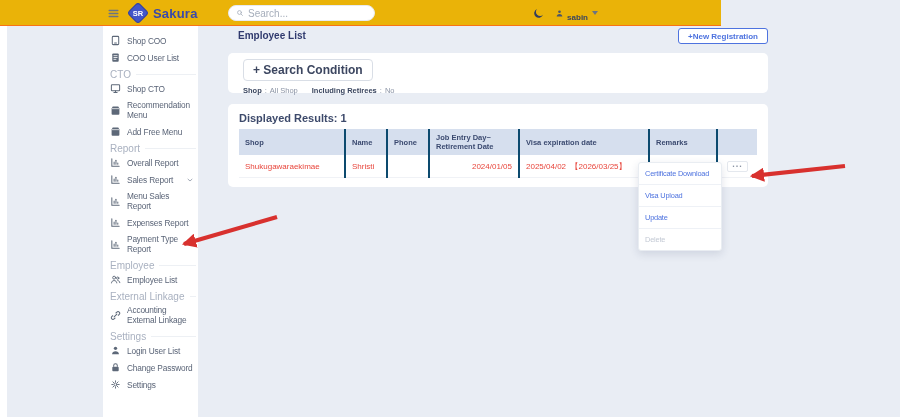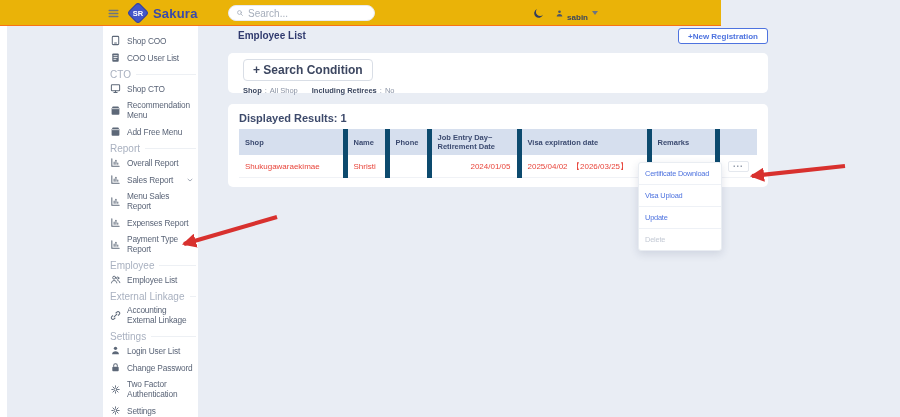--- a/index.html
+++ b/index.html
@@ -44,21 +44,21 @@
   .card1 { margin-top:9px; height:40px; padding:6px 15px; }
   .btn-searchcond { background:#fff; border:1px solid #d9dee6; border-radius:4px; font-size:12px; font-weight:700; color:#3c4660; padding:3px 9px; cursor:pointer; font-family:inherit; }
   .filters { margin-top:5px; font-size:7.5px; color:#8a93a5; display:flex; gap:14px; }
   .filters b { color:#39455f; font-weight:700; }
   .filters .pair { display:flex; gap:3px; }
 
   .card2 { margin-top:11px; min-height:78px; padding:8px 11px 9px; }
   .results { font-size:11px; font-weight:700; color:#3d4a6b; }
   table { border-collapse:collapse; table-layout:fixed; width:518px; margin-top:5px; }
   th { background:#d6dfee; color:#3b4a70; font-size:7.5px; font-weight:700; text-align:left; padding:3px 6px; height:26px; vertical-align:middle; line-height:9px; }
-  th + th, td + td { border-left:5px solid #0c4a6e; }
+  th + th, td + td { border-left:2px solid #0c4a6e; }
   td { background:#fff; border-bottom:1px solid #f0f2f6; font-size:8px; color:#e8463c; padding:5px 6px; height:20px; white-space:pre; overflow:hidden; }
   td.ra { text-align:right; }
   .dots-btn { display:inline-block; border:1px solid #e4e8ee; border-radius:2px; color:#8a93a3; font-size:9px; font-weight:700; line-height:5px; padding:0 4px 4px; cursor:pointer; background:#fff; letter-spacing:1px; }
   td.center { text-align:center; color:#8a93a3; }
 
   
   .rowmenu { position:absolute; left:638px; top:162px; width:84px; background:#fff; border:1px solid #e9edf2; border-radius:3px; box-shadow:0 3px 8px rgba(40,60,100,0.14); z-index:5; }
   .menu-item { font-size:7.4px; letter-spacing:-0.2px; color:#4e73df; padding:6px 6px; cursor:pointer; line-height:9px; }
   .menu-item + .menu-item { border-top:1px solid #eef1f6; }
   .menu-item.disabled { color:#c3c9d4; cursor:default; }
@@ -336,28 +336,20 @@
       </span>
     <span class="lbl">Login User List</span>
   </div>
   <div class="item">
     <span class="icwrap">
         <svg class="ic" width="11" height="11">
           <use href="#i-lock"></use>
         </svg>
       </span>
     <span class="lbl">Change Password</span>
-  </div>
-  <div class="item">
-    <span class="icwrap">
-        <svg class="ic" width="11" height="11">
-          <use href="#i-gear"></use>
-        </svg>
-      </span>
-    <span class="lbl">Two Factor Authentication</span>
   </div>
   <div class="item">
     <span class="icwrap">
         <svg class="ic" width="11" height="11">
           <use href="#i-gear"></use>
         </svg>
       </span>
     <span class="lbl">Settings</span>
   </div>
 

